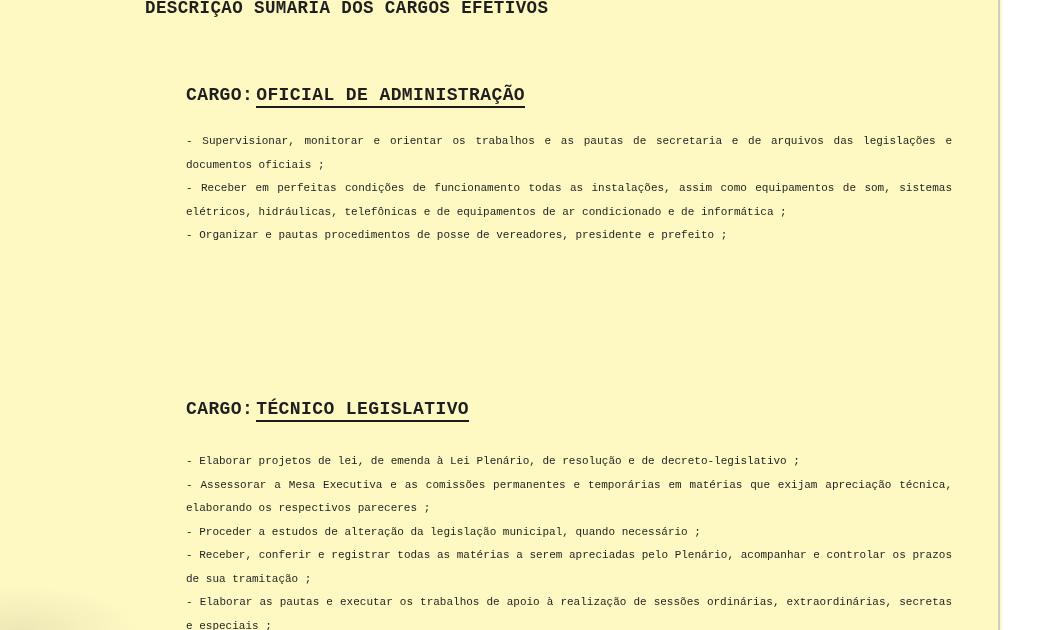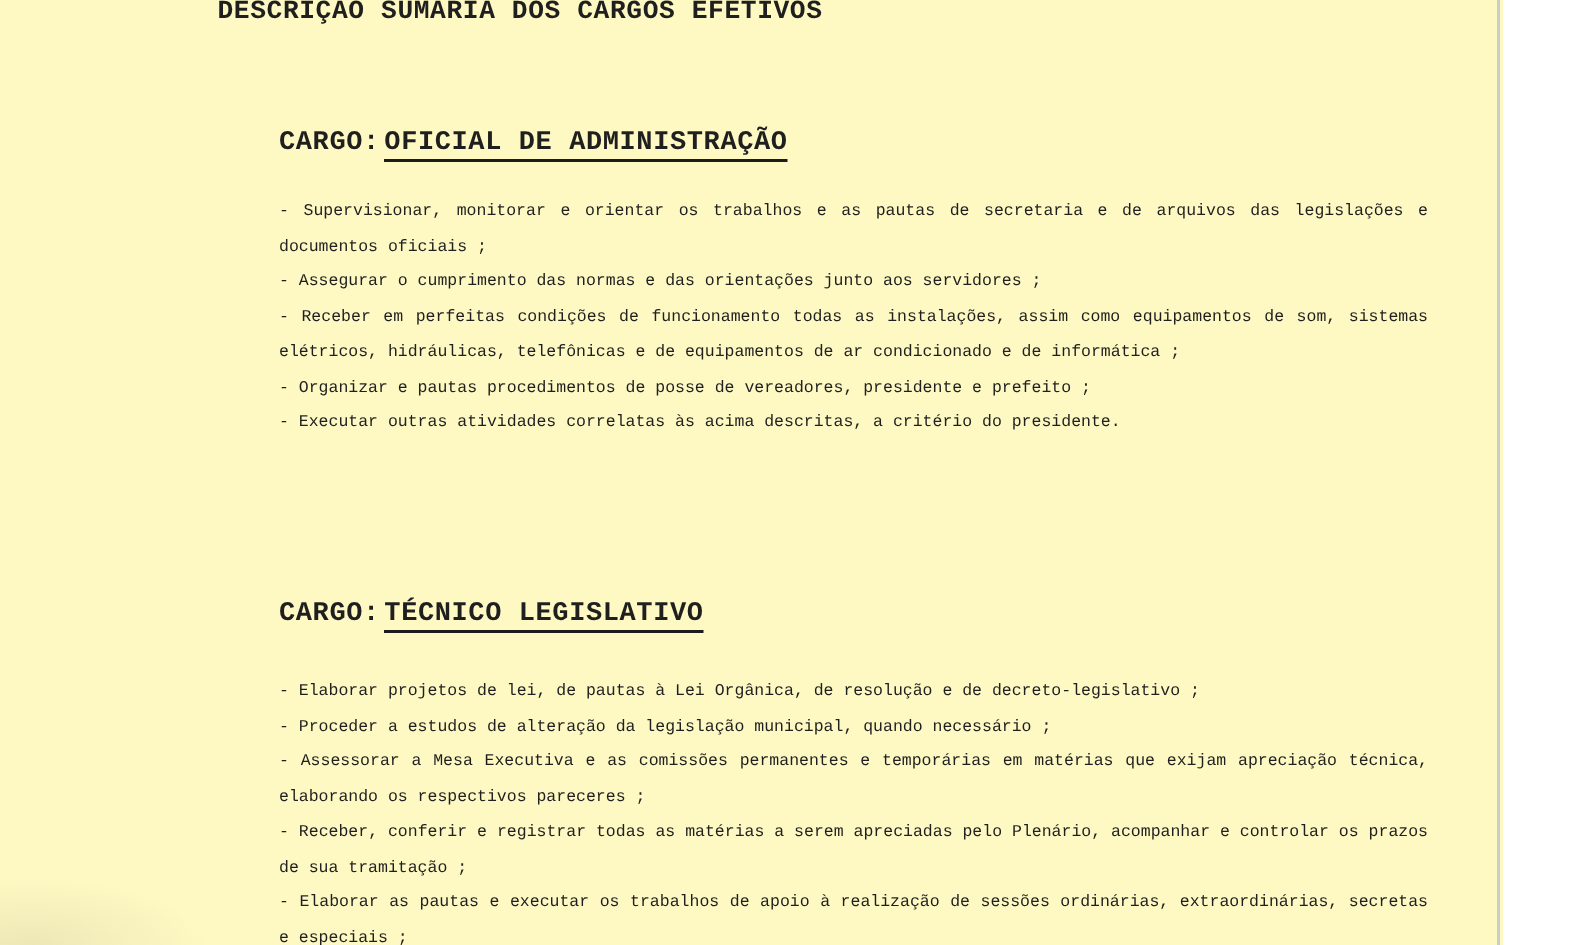--- a/index.html
+++ b/index.html
@@ -81,33 +81,31 @@
   <div class="content">
 
     <header class="doc-header">
       <div class="hdr-line">DESCRIÇÃO SUMÁRIA DOS CARGOS EFETIVOS</div>
     </header>
 
     <section class="cargo-section sec-0">
       <h2 class="cargo-heading"><span>CARGO:</span><span class="cargo-title">OFICIAL DE ADMINISTRAÇÃO</span></h2>
       <div class="duties">
         <p class="duty">- Supervisionar, monitorar e orientar os trabalhos e as pautas de secretaria e de arquivos das legislações e documentos oficiais ;</p>
-        <p class="duty">- Assegurar o cumprimento das normas e das orientações junto aos servidores ;</p>
         <p class="duty">- Receber em perfeitas condições de funcionamento todas as instalações, assim como equipamentos de som, sistemas elétricos, hidráulicas, telefônicas e de equipamentos de ar condicionado e de informática ;</p>
         <p class="duty">- Organizar e pautas procedimentos de posse de vereadores, presidente e prefeito ;</p>
-        <p class="duty">- Executar outras atividades correlatas às acima descritas, a critério do presidente.</p>
       </div>
     </section>
 
     <section class="cargo-section sec-1">
       <h2 class="cargo-heading"><span>CARGO:</span><span class="cargo-title">TÉCNICO LEGISLATIVO</span></h2>
       <div class="duties">
-        <p class="duty">- Elaborar projetos de lei, de pautas à Lei Orgânica, de resolução e de decreto-legislativo ;</p>
+        <p class="duty">- Elaborar projetos de lei, de emenda à Lei Plenário, de resolução e de decreto-legislativo ;</p>
+        <p class="duty">- Assessorar a Mesa Executiva e as comissões permanentes e temporárias em matérias que exijam apreciação técnica, elaborando os respectivos pareceres ;</p>
         <p class="duty">- Proceder a estudos de alteração da legislação municipal, quando necessário ;</p>
-        <p class="duty">- Assessorar a Mesa Executiva e as comissões permanentes e temporárias em matérias que exijam apreciação técnica, elaborando os respectivos pareceres ;</p>
         <p class="duty">- Receber, conferir e registrar todas as matérias a serem apreciadas pelo Plenário, acompanhar e controlar os prazos de sua tramitação ;</p>
         <p class="duty">- Elaborar as pautas e executar os trabalhos de apoio à realização de sessões ordinárias, extraordinárias, secretas e especiais ;</p>
       </div>
     </section>
 
   </div>
 
   <div class="edge-line"></div>
   <div class="corner-shade"></div>
 </div>

